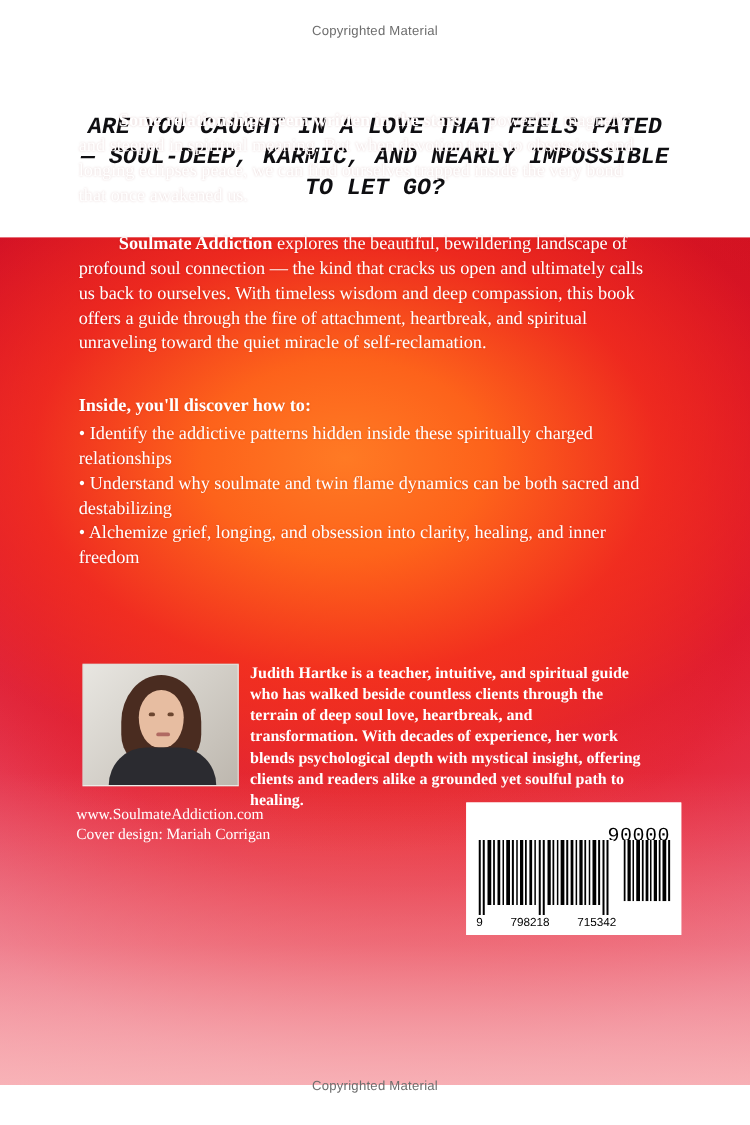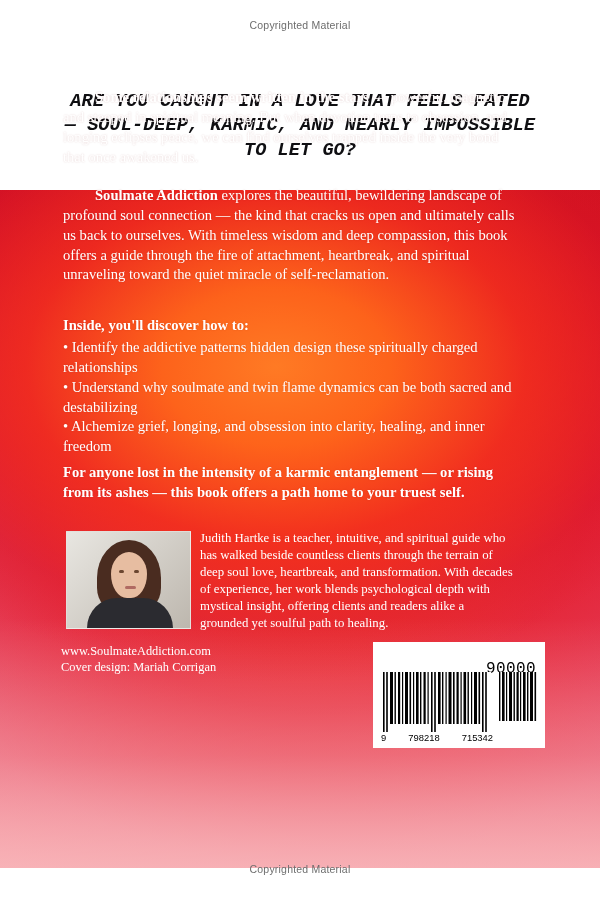--- a/index.html
+++ b/index.html
@@ -157,20 +157,21 @@
   }
   .author-bio {
     position: absolute;
     left: 200px;
     top: 492px;
     width: 315px;
     color: #ffffff;
     font-family: "Liberation Serif", serif;
     font-size: 12.8px;
     line-height: 1.33;
+    font-weight: bold;
   }
 
   .site-line {
     position: absolute;
     left: 61px;
     top: 604px;
     color: #ffffff;
     font-family: "Liberation Serif", serif;
     font-size: 12.4px;
     line-height: 1.5;
@@ -256,26 +257,25 @@
         <b>Some relationships seem written in the stars</b><span> — powerful, magnetic, and steeped in spiritual meaning. But when devotion turns to obsession, and longing eclipses peace, we can find ourselves trapped inside the very bond that once awakened us.</span>
       </div>
 
       <div class="para p2">
         <b>Soulmate Addiction</b><span> explores the beautiful, bewildering landscape of profound soul connection — the kind that cracks us open and ultimately calls us back to ourselves. With timeless wisdom and deep compassion, this book offers a guide through the fire of attachment, heartbreak, and spiritual unraveling toward the quiet miracle of self-reclamation.</span>
       </div>
 
       <div class="para p3-head">Inside, you'll discover how to:</div>
 
       <div class="para bullets">
-        <div>• Identify the addictive patterns hidden design these spiritually charged relationships</div>
+        <div>• Identify the addictive patterns hidden inside these spiritually charged relationships</div>
         <div>• Understand why soulmate and twin flame dynamics can be both sacred and destabilizing</div>
         <div>• Alchemize grief, longing, and obsession into clarity, healing, and inner freedom</div>
       </div>
 
-      <div class="para p4">For anyone lost in the intensity of a karmic entanglement — or rising from its ashes — this book offers a path home to your truest self.</div>
 
       <div class="author-photo">
         <div class="bg"></div>
         <div class="hair"></div>
         <div class="face"></div>
         <div class="eye-l"></div>
         <div class="eye-r"></div>
         <div class="mouth"></div>
         <div class="body"></div>
       </div>

